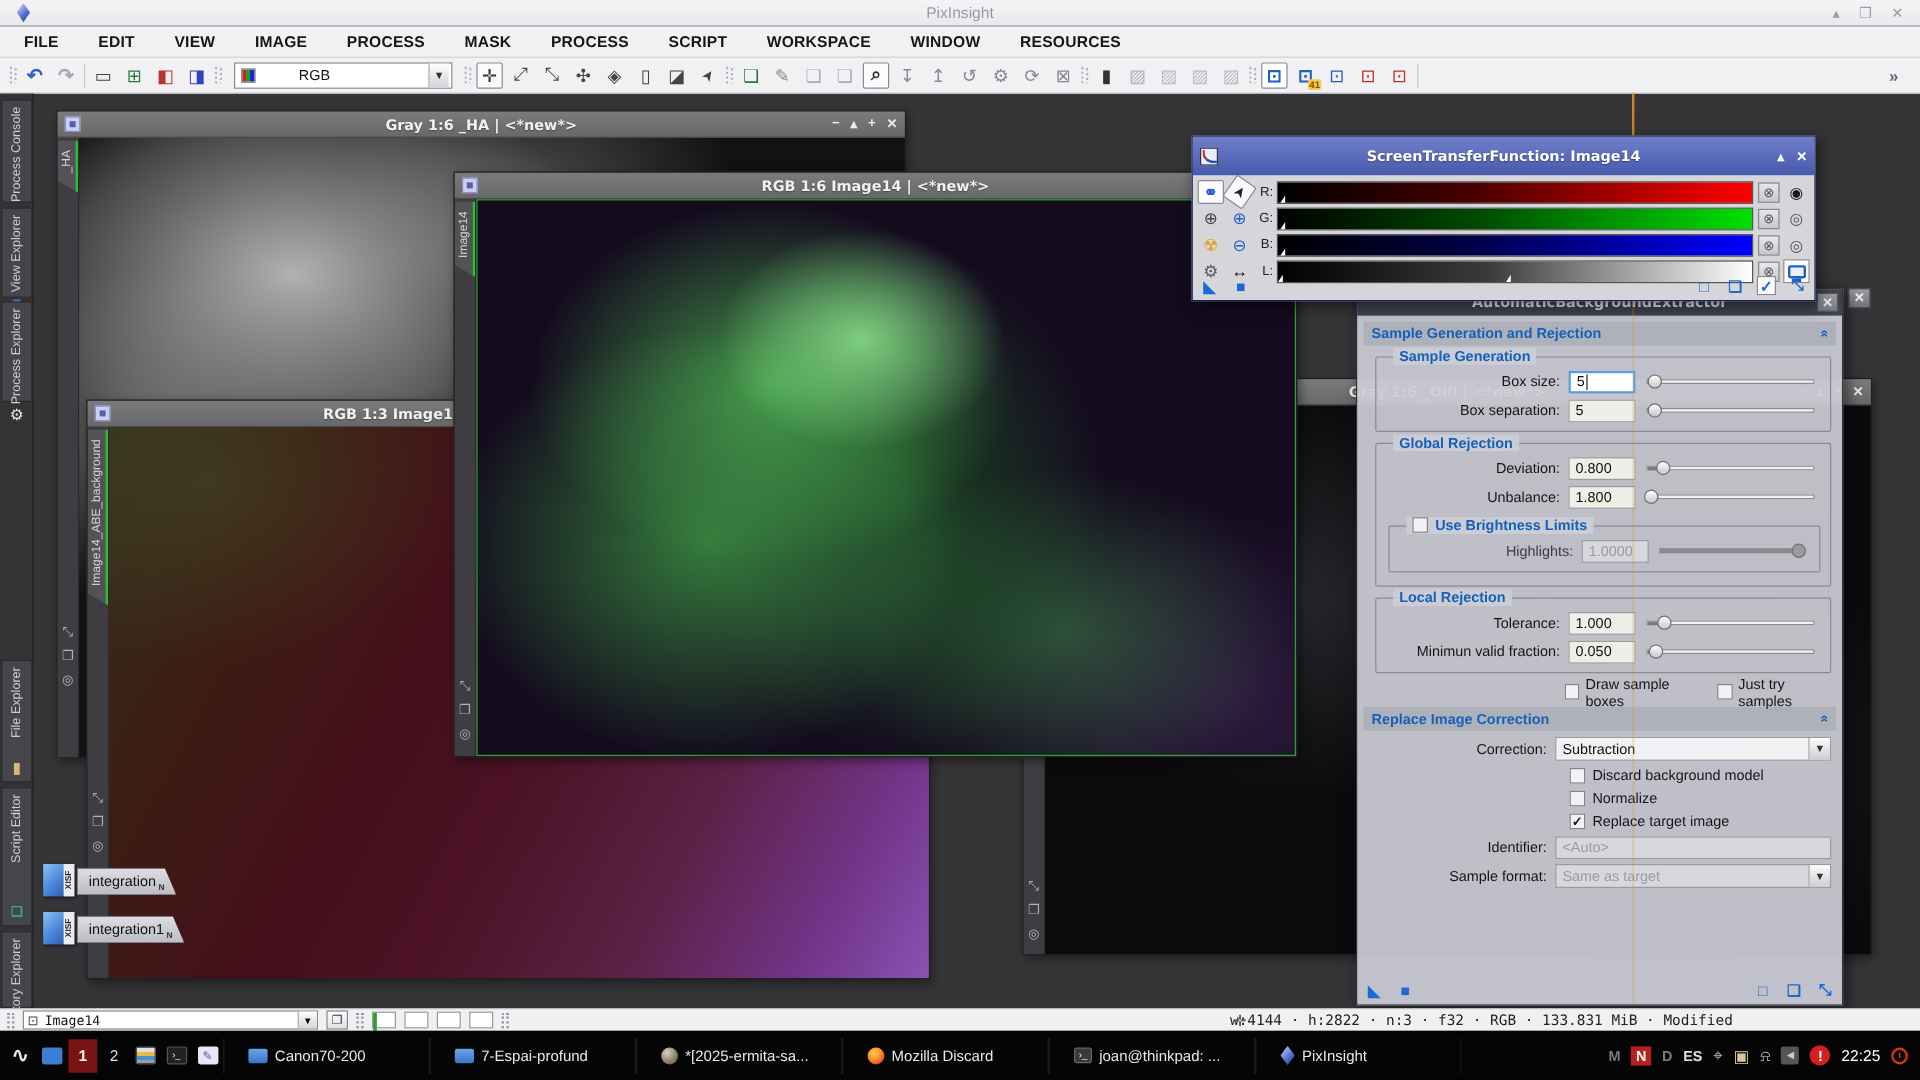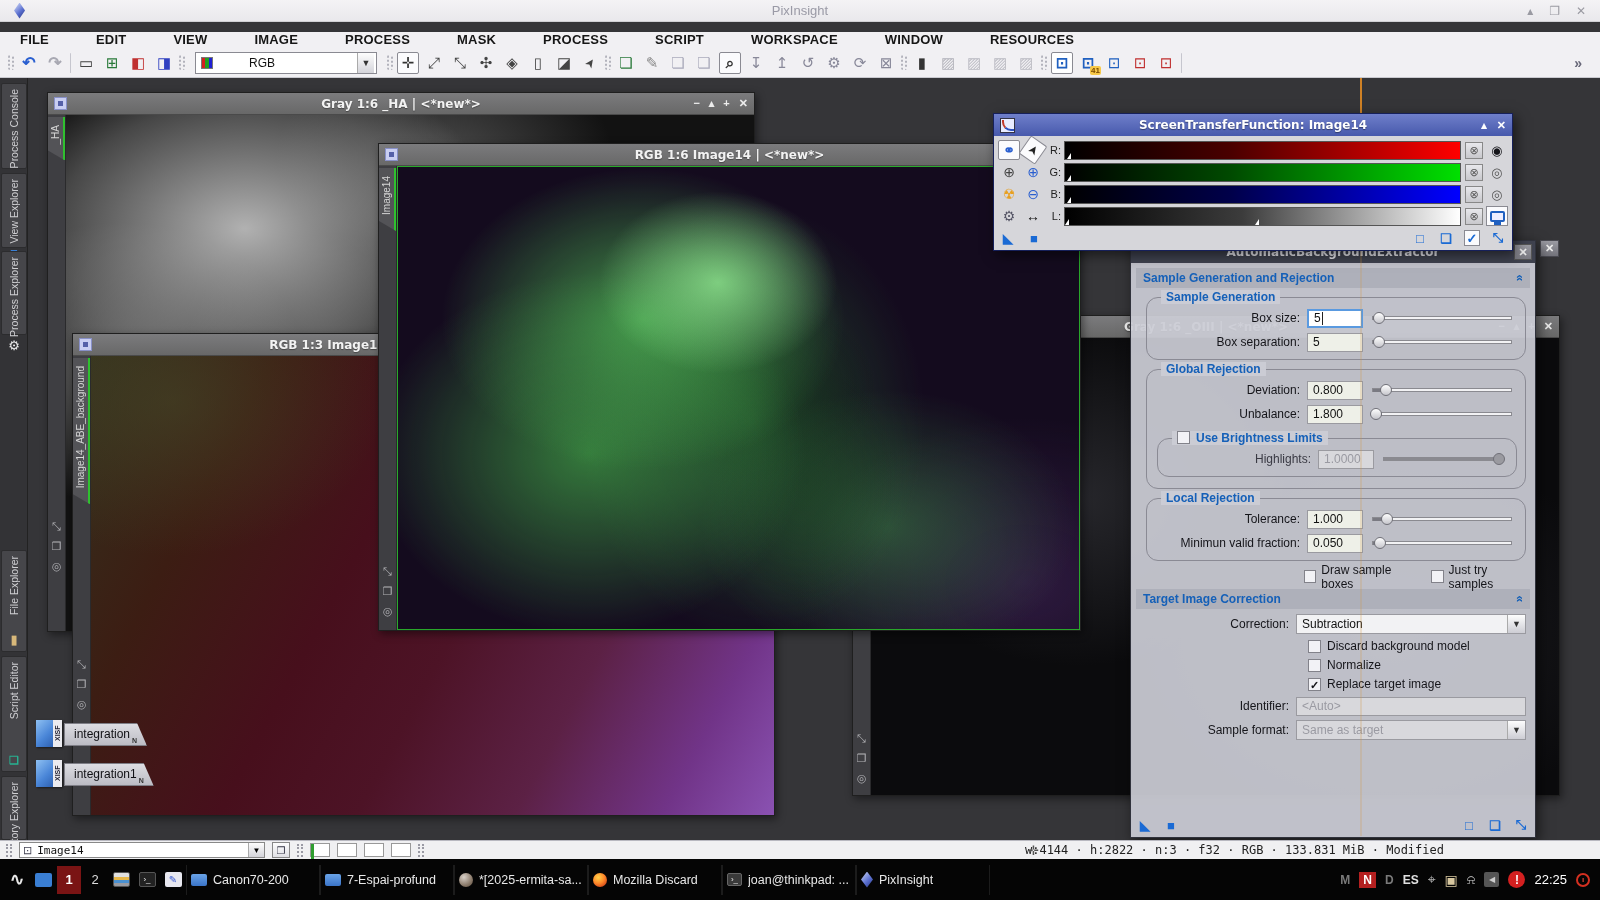--- a/index.html
+++ b/index.html
@@ -4,21 +4,21 @@
 <style>
   html,body{margin:0;padding:0;background:#222;}
   *{box-sizing:border-box;font-family:"Liberation Sans",sans-serif;}
   #screen{position:relative;width:1600px;height:900px;overflow:hidden;background:#353538;}
 
   
   #titlebar{position:absolute;left:0;top:0;width:1600px;height:22px;background:linear-gradient(#f4f3f5,#e9e8ec);display:flex;align-items:center;border-bottom:1px solid #d0d0d4;}
   .pi-diamond{width:11px;height:16px;margin-left:14px;background:linear-gradient(135deg,#dfe6fb,#5a6fd0 55%,#22307a);clip-path:polygon(50% 0,100% 50%,50% 100%,0 50%);}
   #app-title{position:absolute;left:0;right:0;text-align:center;color:#9a9aa6;font-size:13px;}
   #win-ctrls{position:absolute;right:14px;display:flex;gap:16px;color:#9a9aa2;font-size:12px;}
-  #menubar{position:absolute;left:0;top:32px;width:1600px;height:26px;background:#f1f0f3;display:flex;align-items:flex-start;gap:47px;padding-left:20px;border-bottom:1px solid #dcdce0;}
+  #menubar{position:absolute;left:0;top:22px;width:1600px;height:26px;background:#f1f0f3;display:flex;align-items:center;gap:33px;padding-left:20px;border-bottom:1px solid #dcdce0;}
   .mi{font-size:13px;font-weight:600;color:#161616;letter-spacing:.2px;cursor:default;}
   #toolbar{position:absolute;left:0;top:48px;width:1600px;height:30px;background:#f1f0f3;display:flex;align-items:center;gap:4px;padding:0 8px;border-bottom:1px solid #c9c9cf;}
   .tbi{display:inline-flex;align-items:center;position:relative;}
   .tbi .g{display:inline-flex;width:22px;height:22px;align-items:center;justify-content:center;font-size:15px;color:#556;border-radius:2px;}
   .tbi .bdg{position:absolute;right:-2px;bottom:-1px;font-size:8px;font-weight:bold;color:#7a4a00;background:#f7c948;padding:0 1px;border-radius:2px;line-height:9px;}
   .tbi .bdg:empty{display:none;}
   #tb-combo{display:flex;align-items:center;width:182px;height:22px;background:#fff;border:1px solid #8a8a92;margin:0 6px;padding:0 2px;gap:31px;}
   #tb-combo .swatch{width:12px;height:12px;border:1px solid #777;margin:0 5px 0 3px;}
   #tb-combo .val{flex:1;font-size:12px;color:#111;}
   #tb-combo .dd{width:17px;height:20px;background:linear-gradient(#fdfdfd,#d4d4da);border-left:1px solid #aaa;display:flex;align-items:center;justify-content:center;font-size:9px;color:#333;}
@@ -92,21 +92,21 @@
   #pic-1{left:36px;top:720px;}
   #pic-2{left:36px;top:760px;}
 
   
   #gline1{position:absolute;left:1360px;top:78px;width:2px;height:35px;background:#cf8125;z-index:6;}
   #gline2{position:absolute;left:1360px;top:250px;width:2px;height:586px;background:rgba(210,150,70,.22);z-index:12;}
 
   
   .dialog{position:absolute;box-shadow:3px 4px 12px rgba(0,0,0,.55);}
   #stf{left:993px;top:113px;width:520px;height:138px;z-index:20;border:1px solid #16205a;background:#d6d6da;}
-  .dlg-ttl{height:22px;display:flex;align-items:center;padding:0 6px;background:linear-gradient(#6f7fca,#4759ac);position:relative;}
+  .dlg-ttl{height:32px;display:flex;align-items:center;padding:0 6px;background:linear-gradient(#6f7fca,#4759ac);position:relative;}
   .dlg-ttl .t{position:absolute;left:0;right:0;text-align:center;font-family:"DejaVu Sans",sans-serif;font-size:12px;font-weight:bold;color:#fff;text-shadow:0 1px 1px rgba(0,0,0,.4);}
   .dlg-ttl .btns{margin-left:auto;display:flex;gap:10px;color:#fff;font-size:11px;font-weight:bold;z-index:1;}
   .stficon{width:15px;height:15px;background:#e8ecff;border:1px solid #334;position:relative;overflow:hidden;}
   .stficon::after{content:"";position:absolute;left:1px;bottom:1px;width:12px;height:9px;border-bottom:2px solid #2a50c0;border-left:2px solid #c03a2a;border-radius:0 0 0 9px;}
   #stf-body{display:flex;padding:3px 4px 0 4px;}
   #stf-tools{display:grid;grid-template-columns:24px 24px;grid-auto-rows:22px;gap:0px;}
   #stf-tools .g{display:inline-flex;width:22px;height:20px;align-items:center;justify-content:center;font-size:14px;}
   .stf-row{display:flex;align-items:center;height:22px;}
   .stf-row .lab{width:18px;text-align:right;font-size:11px;color:#222;padding-right:3px;}
   .chbar{position:relative;flex:1;height:19px;border:1px solid #555;}
@@ -124,21 +124,21 @@
   
   #abe{left:1130px;top:240px;width:406px;height:598px;z-index:10;background:rgba(203,204,213,.93);border:1px solid #30323c;}
   #abe-ttl{height:22px;background:rgba(44,48,62,.88);display:flex;align-items:center;position:relative;}
   #abe-ttl .t{position:absolute;left:0;right:0;text-align:center;font-family:"DejaVu Sans",sans-serif;font-size:12px;font-weight:bold;color:#e8e8ee;}
   #abe-ttl .x{margin-left:auto;z-index:1;width:18px;height:16px;margin-right:3px;display:flex;align-items:center;justify-content:center;background:linear-gradient(#9a9aa2,#7a7a82);color:#eee;font-size:11px;font-weight:bold;border:1px solid #555;}
   #abe-body{position:absolute;left:5px;right:5px;top:24px;bottom:26px;overflow:hidden;}
   .sec-hdr{height:20px;background:rgba(172,174,184,.9);display:flex;align-items:center;padding:0 7px;margin:3px 0;}
   .sec-hdr .st{font-size:12px;font-weight:bold;color:#1560b8;flex:1;}
   .sec-arr{color:#1560b8;font-weight:bold;font-size:12px;transform:rotate(-90deg);}
   .sec-arr.dn{transform:rotate(90deg);}
-  .group{position:relative;border:1px solid #8a8a94;border-radius:12px;margin:9px 4px 6px 10px;padding:8px 4px 5px 0;}
+  .group{position:relative;border:1px solid #8a8a94;border-radius:2px;margin:9px 4px 6px 10px;padding:8px 4px 5px 0;}
   .group-label{position:absolute;top:-8px;left:14px;background:rgba(203,204,213,.97);padding:0 5px;font-size:12px;font-weight:bold;color:#1560b8;}
   .group-label .cb{margin-right:6px;vertical-align:-2px;}
   .frow{display:flex;align-items:center;height:24px;padding-right:4px;}
   .frow .flab{flex:0 0 160px;text-align:right;font-size:12px;color:#15151a;padding-right:7px;}
   .frow .flab.dis{color:#3a3a44;}
   .numbox{width:56px;height:19px;background:#eef0e8;border:1px solid #9a9aa0;font-size:12px;color:#111;display:flex;align-items:center;padding-left:5px;}
   .numbox.focus{border:2px solid #5a9ae0;background:#fff;}
   .numbox.dis{color:#9a9aa2;background:#d8d8dc;}
   .caret{width:1px;height:13px;background:#222;margin-left:1px;}
   .slider{flex:1;height:14px;position:relative;margin:0 5px 0 9px;}
@@ -165,21 +165,21 @@
   #view-combo .dd{width:16px;height:14px;background:linear-gradient(#fdfdfd,#d4d4da);border-left:1px solid #aaa;display:flex;align-items:center;justify-content:center;font-size:8px;}
   .sq-btn{width:18px;height:16px;border:1px solid #888;background:linear-gradient(#fdfdfd,#e0e0e4);display:inline-flex;align-items:center;justify-content:center;font-size:10px;color:#334;}
   .thumb{width:20px;height:14px;border:1px solid #999;background:#fff;}
   #sb-info{margin-left:auto;font-family:"DejaVu Sans Mono",monospace;font-size:12px;color:#222;padding-right:150px;}
   #sb-cross{color:#555;font-size:13px;position:absolute;left:1028px;}
 
   
   #taskbar{position:absolute;left:0;top:859px;width:1600px;height:41px;background:#050505;display:flex;align-items:center;padding:0 4px;z-index:30;}
   .lch{display:inline-flex;align-items:center;justify-content:center;min-width:24px;height:28px;margin:0 1px;}
   .lch .lg{display:inline-flex;align-items:center;justify-content:center;}
-  .task{display:flex;align-items:center;gap:6px;width:134px;height:30px;padding:0 4px;border-left:1px solid #1c1c1c;border-right:1px solid #1c1c1c;overflow:hidden;}
+  .task{display:flex;align-items:center;gap:6px;width:172px;height:30px;padding:0 20px;border-left:1px solid #1c1c1c;border-right:1px solid #1c1c1c;overflow:hidden;}
   .task-icon{display:inline-flex;align-items:center;justify-content:center;flex:0 0 auto;}
   .task-label{color:#e8e8e8;font-size:12.5px;white-space:nowrap;overflow:hidden;}
   #tray{margin-left:auto;display:flex;align-items:center;gap:9px;padding-right:6px;}
   .tray-item{display:inline-flex;align-items:center;justify-content:center;}
   .tray-item .tg{display:inline-flex;align-items:center;justify-content:center;font-size:12px;}
 </style>
 </head>
 <body>
 
 <div id="screen">
@@ -672,21 +672,21 @@
             </span>
         </div>
       </div>
       <div class="cbrow" style="padding-left:168px;gap:5px">
         <span class="cb"></span>
           <span>Draw sample boxes</span>
         <span class="cb" style="margin-left:6px"></span>
           <span>Just try samples</span>
       </div>
       <div class="sec-hdr">
-        <span class="st">Target Image Correction</span>
+        <span class="st">Replace Image Correction</span>
           <span class="sec-arr">»</span>
       </div>
       <div class="frow">
         <span class="flab">Correction:</span>
         <span class="ddbox">
             <span>Subtraction</span>
             <span class="dd">▼</span>
           </span>
       </div>
       <div class="cbrow2">

